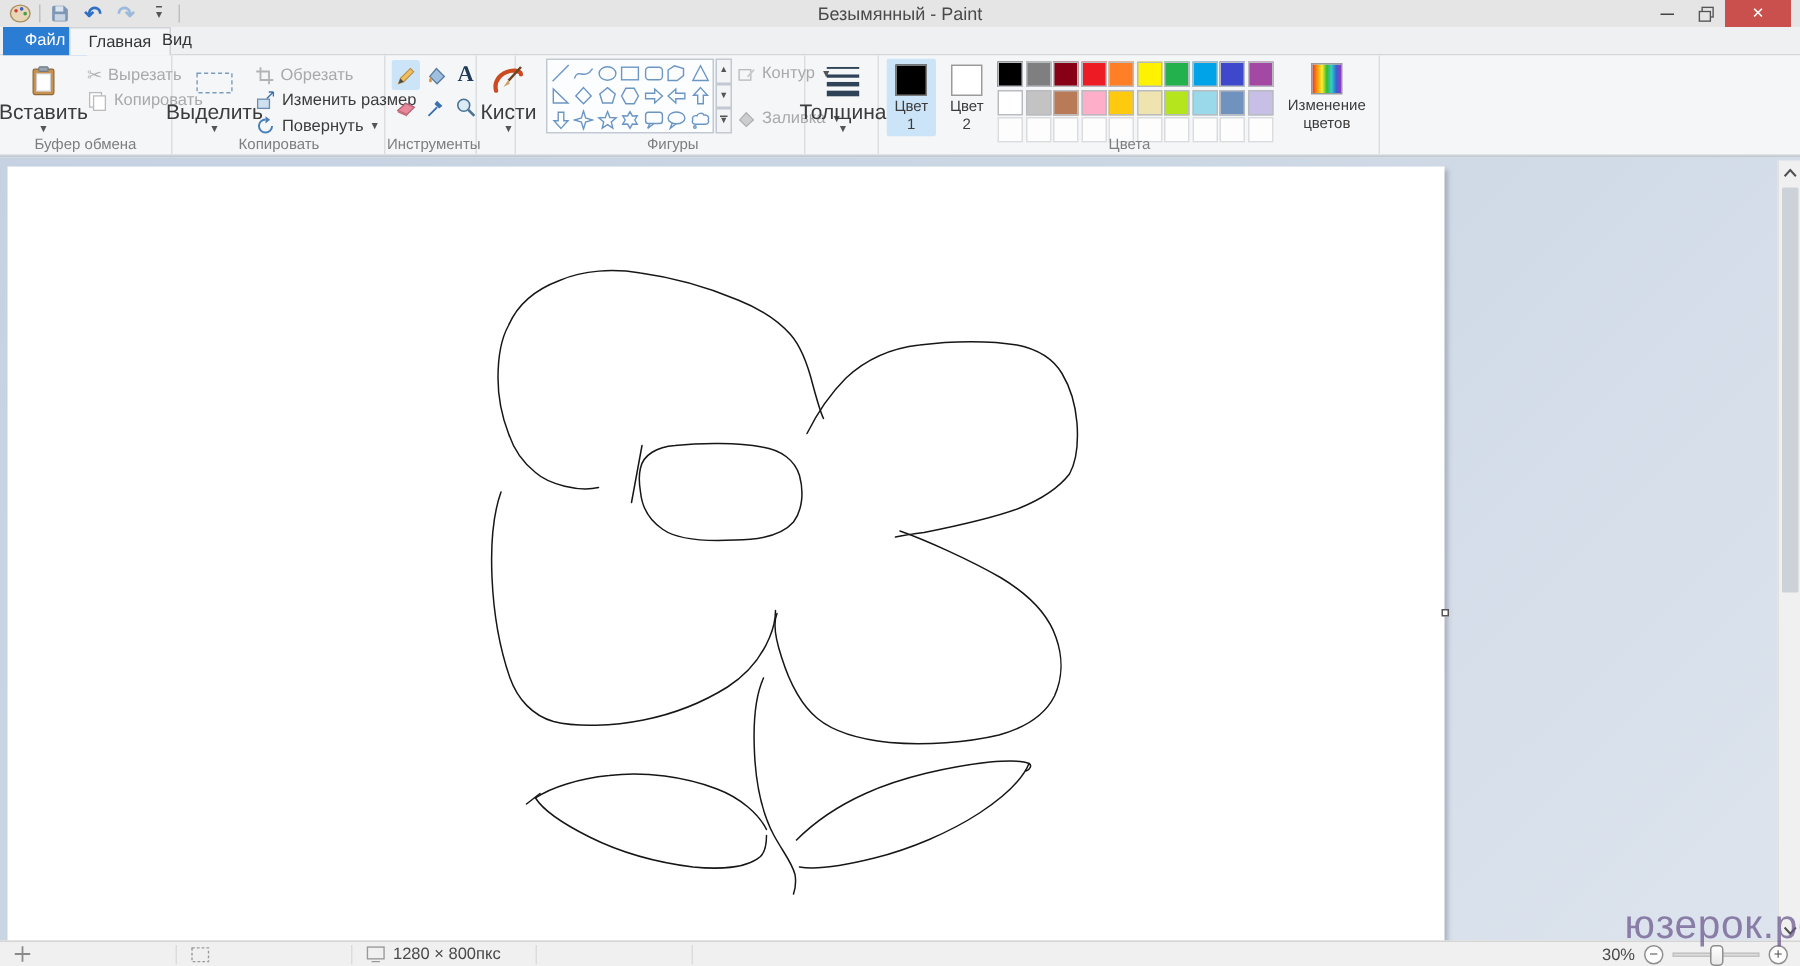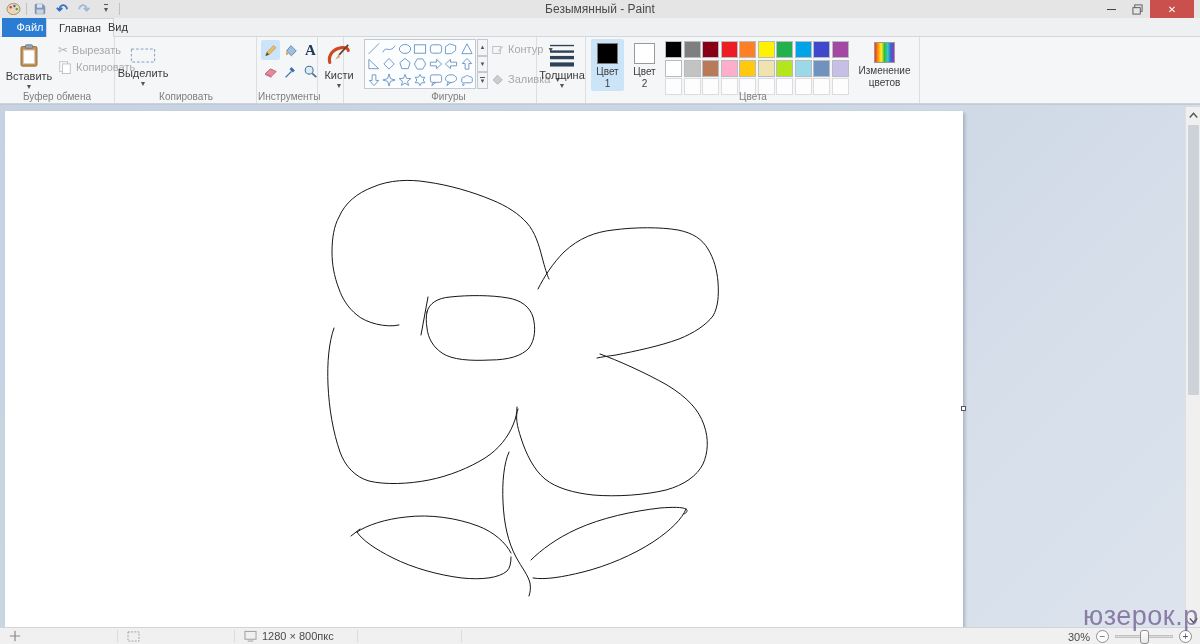--- a/index.html
+++ b/index.html
@@ -33,21 +33,21 @@
   .rgroup-label { position:absolute; bottom:1px; left:0; right:0; text-align:center; font-size:10px; color:#7e7e7e; }
   .g-clipboard { left:0; width:115px; }
   .g-image { left:116px; width:141px; }
   .g-tools { left:258px; width:60px; }
   .g-brushes { left:319px; width:25px; }
   .g-shapes { left:361px; width:176px; }
   .g-size { left:538px; width:48px; }
   .g-colors { left:587px; width:333px; }
 
   .bigbtn { display:flex; flex-direction:column; align-items:center; justify-content:flex-start; padding-top:3px; height:52px; border:1px solid transparent; border-radius:2px; }
-  .bigbtn .blabel { font-size:11px; color:#3c3c3c; margin-top:2px; line-height:1.1; }
+  .bigbtn .blabel { font-size:14px; color:#3c3c3c; margin-top:2px; line-height:1.1; }
   .caret { font-size:7px; color:#555; line-height:1; margin-top:1px; }
   .selected { background:#cce4f7; border:1px solid #92c0e0; }
 
   .smallrow { display:flex; align-items:center; gap:4px; height:16px; font-size:11px; color:#3c3c3c; white-space:nowrap; }
   .disabled, .disabled .blabel { color:#a9a9a9 !important; }
 
   .g-clipboard .content { display:flex; padding:2px 0 0 6px; gap:6px; }
   .g-image .content { display:flex; padding:2px 0 0 8px; gap:8px; }
   .col { display:flex; flex-direction:column; justify-content:flex-start; gap:1px; padding-top:3px; }
 
@@ -180,20 +180,43 @@
   </div>
 
   <div class="rgroup g-image">
     <div class="content">
       <div class="bigbtn" style="width:38px;">
         <svg width="26" height="18" viewBox="0 0 28 18" style="margin-top:4px;">
             <rect x="1.5" y="1.5" width="25" height="14" fill="none" stroke="#7a9cc0" stroke-dasharray="3 2"></rect>
           </svg>
         <span class="blabel">Выделить</span>
         <span class="caret">▼</span>
+      </div>
+      <div class="col">
+        <div class="smallrow disabled">
+          <svg width="13" height="13" viewBox="0 0 16 16">
+              <path d="M4.5 1 V11.5 H15 M1 4.5 H11.5 V15" stroke="#b3b3b3" fill="none" stroke-width="1.5"></path>
+            </svg>
+          <span>Обрезать</span>
+        </div>
+        <div class="smallrow">
+          <svg width="14" height="14" viewBox="0 0 16 16">
+              <rect x="2" y="7" width="9" height="7" fill="#cfe0f0" stroke="#6b8cae"></rect>
+              <path d="M9 6.5 L14 1.5 M14 1.5 H10.5 M14 1.5 V5" stroke="#3a70b0" fill="none"></path>
+            </svg>
+          <span>Изменить размер</span>
+        </div>
+        <div class="smallrow">
+          <svg width="14" height="14" viewBox="0 0 16 16">
+              <path d="M13 8 A5 5 0 1 1 8 3" fill="none" stroke="#4a7ebb" stroke-width="1.5"></path>
+              <polygon points="8,0.5 8,6 11.5,3.2" fill="#4a7ebb"></polygon>
+            </svg>
+          <span>Повернуть</span>
+          <span class="caret">▼</span>
+        </div>
       </div>
     </div>
     <div class="rgroup-label">Копировать</div>
   </div>
 
   <div class="rgroup g-tools">
     <div class="toolgrid">
       <div class="toolcell selected">
         <svg width="15" height="15" viewBox="0 0 17 17">
             <path d="M3 14.5 L4.5 10.5 L12 3 L14.5 5.5 L7 13 Z" fill="#f0c060" stroke="#b98a3e" stroke-width="0.8"></path>

